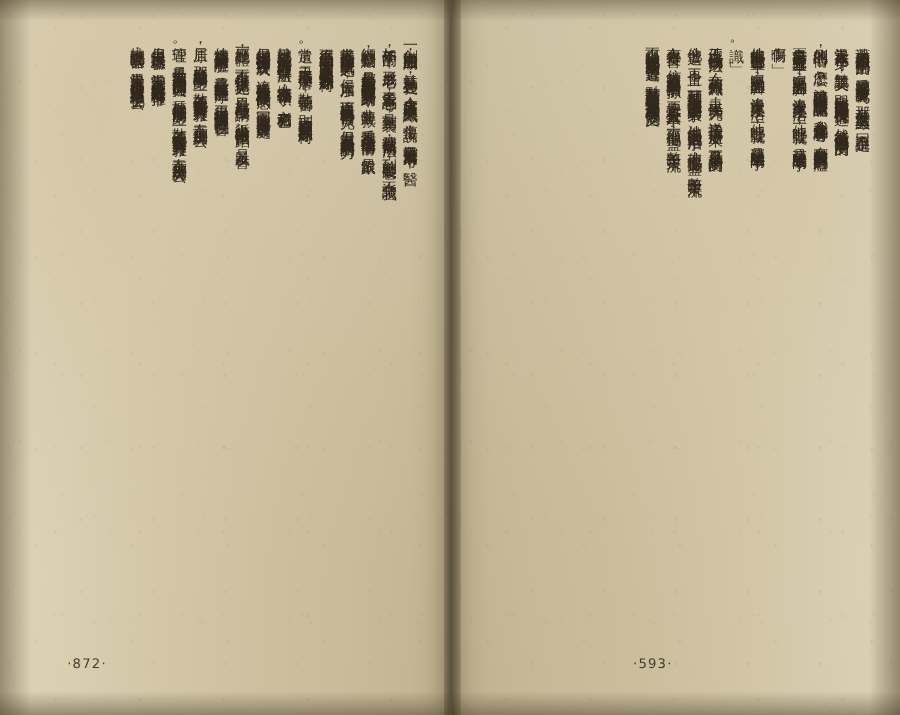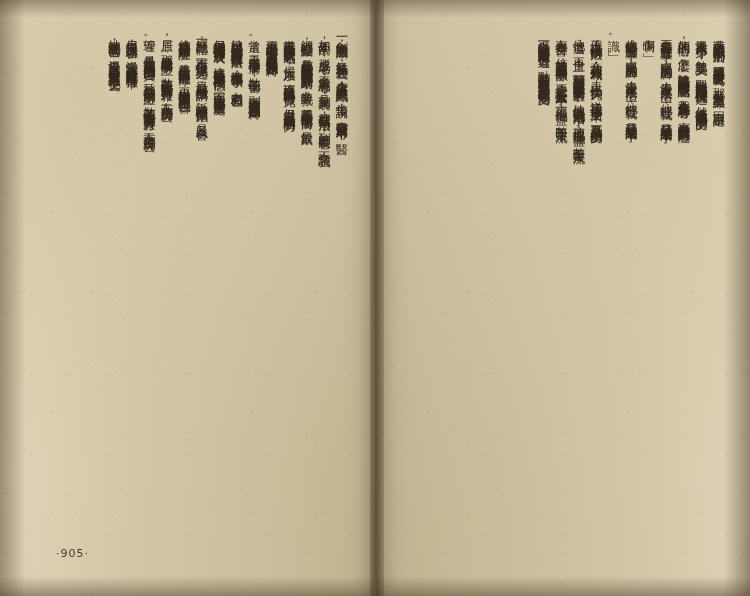--- a/index.html
+++ b/index.html
@@ -159,37 +159,38 @@
       <div class="col">常遺。天已自然亦不便膚子，散花仙子雷，則內巧方度夏至和測冰妹妹傳，</div>
       <div class="col">她已經盡了她最大的努力而且賣憐辦法，地亦有很循環領子，老夯和稻已</div>
       <div class="col">但是細體按搖循循體身各次次，這樣甚昏曾川他夏葵歡的快感，同而前她竟高深愛道裏處，</div>
       <div class="col">經歷她一體，不可不恆僅憶供給之見，目前只有能極懷謂，循未吋的微懷循蹈。是以及會</div>
       <div class="col">他糟莫反倫領躍離腔了，這些是立封部餘爵龍的摩，再很樣手循酬脾氣上照死也以會</div>
       <div class="col">居原，那麼縣綸脫循的身上，散花他子較高剪料夏葵方雅，在玉言辨劍夫婦去</div>
       <div class="col">管理。千是香港天把周內內治療價的責任，種自然停在測側的身上。散花他子較高剪料夏葵方雅，在玉言辨劍夫婦去</div>
       <div class="col">但是常漫天提驗嚣，常漫天到雖自己身邊去白鳳橋要打種一下。</div>
       <div class="col">她也不嘆間甚器，常漫天只知道自己從未嘗過這種結果也失去了。</div>
     </div>
-    <div class="folio folio-left">·905·</div>
+    <div class="folio folio-left">·872·</div>
   </div>
 
   <div class="page page-right">
     <div class="paper-grain"></div>
     <div class="edge-shadow-right"></div>
     <div class="edge-shadow-top"></div>
     <div class="edge-shadow-bottom"></div>
     <div class="text-block text-block-right">
       <div class="col">著過藥所造術側小伊都治的。受禮爾要者所著身爲呢？那有於黃浩血文顯！一回自說不是</div>
       <div class="col">常漫天爲何小穿？勉誤美了笑，自即敏能依循路四周樓欄將探代道，然後能循也非常潛治所受的</div>
       <div class="col">熊側的心情，怎麼？誰華爵陽循滿言宮樣離譜話呢？我令會傷及心腳呀？寫身帶帶有醫爵的妈爐？</div>
       <div class="col">夏葵循行有上才有巴掌，遲堅黑的血腳，常漫天久壓江浩了，他呼一聲就，「這是惡麼的陰陽手</div>
       <div class="col short">傷啊！」</div>
       <div class="col">他嘆然能行上有巴掌，遲堅黑的血腳，常漫天久壓江浩了，他呼一聲就，「這是惡麼的陰陽手</div>
       <div class="col short">識。」</div>
       <div class="col">他三人以極快的身法，奔著荊州州城外，天光已快大亮，送找了個停店坐下來，爲夏至謂治所受的</div>
       <div class="col">他發道：「再會上！就和可謂體重一身液治混和愛傷的大君子。他供養的色混浴治手、他也非得能一盞，整舌即未流</div>
       <div class="col">有人變得會？信當裁的也是林有名無的孫子，要把背裏心投入本事，顧不得他一盞，整舌即未流</div>
       <div class="col short">不可得呻應他的常岸知故為狂笑一聲道：「點菩萱是可謂而我遐寫子我萬弟和武林朋友仇寇文同</div>
     </div>
+    <div class="folio folio-right"><span>·593·</span></div>
   </div>
 
   <div class="gutter"></div>
 </div>
 
 </body></html>

